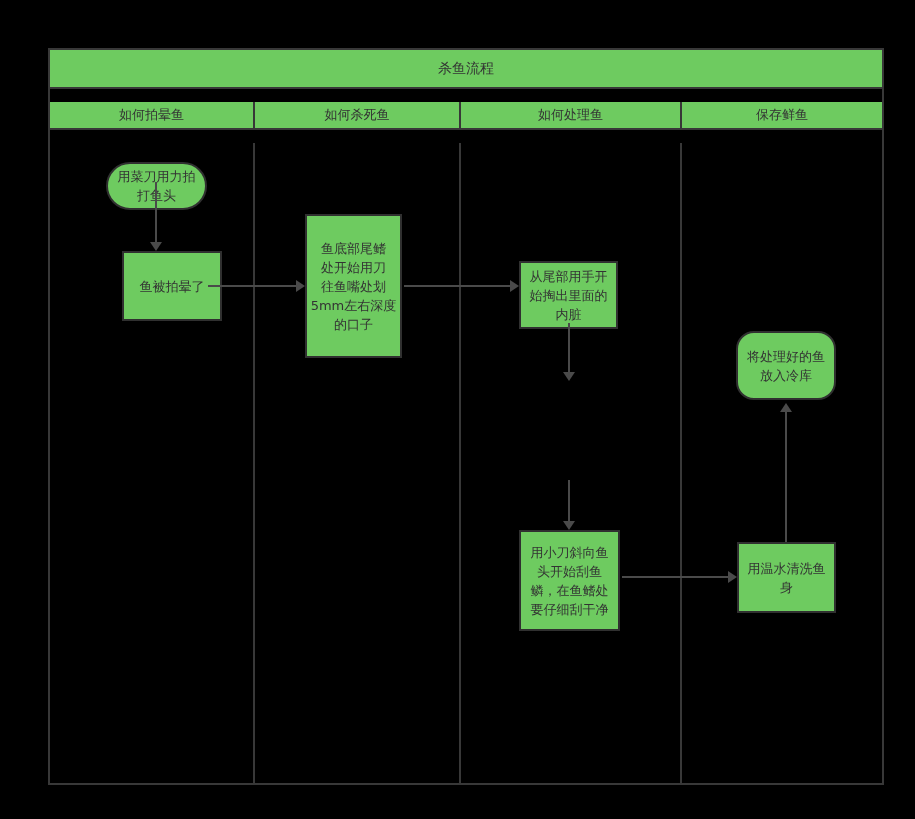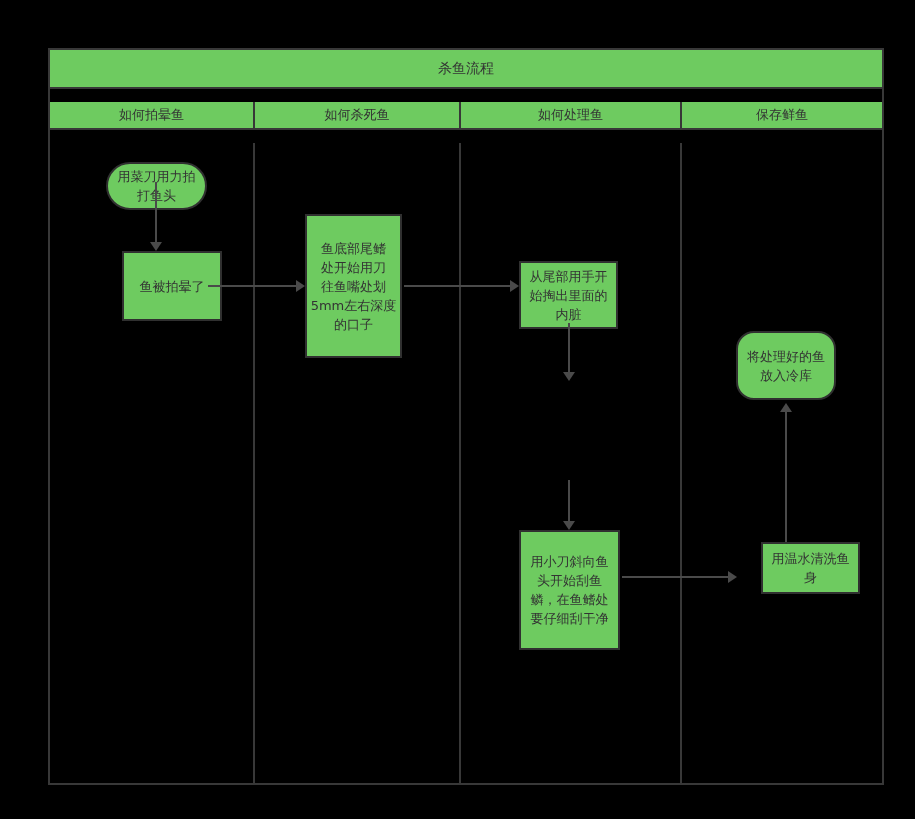--- a/index.html
+++ b/index.html
@@ -56,23 +56,23 @@
     color:var(--c-text,#333);
     font-size:13px;line-height:19px;
     white-space:pre-line;
     pointer-events:auto;
   }
   #n0{left:106px;top:133px;width:101px;height:48px;border-radius:24px;margin-top:29px;}
   #n1{left:106px;top:251px;width:100px;height:70px;margin-left:16px;}
   #n2{left:305px;top:214px;width:97px;height:144px;}
   #n3{left:519px;top:261px;width:99px;height:68px;}
   #n4{left:519px;top:381px;width:99px;height:97px;}
-  #n5{left:519px;top:530px;width:101px;height:120px;}
+  #n5{left:519px;top:530px;width:101px;height:101px;}
   #n6{left:736px;top:331px;width:100px;height:69px;border-radius:18px;}
-  #n7{left:761px;top:542px;width:99px;height:52px;}
+  #n7{left:737px;top:542px;width:99px;height:71px;}
 
   .line{position:absolute;background:var(--c-arrow,#4a4a4a);}
   .head{position:absolute;width:0;height:0;border-style:solid;border-color:transparent;}
   .head.down{border-left-width:6px;border-right-width:6px;border-top:9px solid var(--c-arrow,#4a4a4a);}
   .head.right{border-top-width:6px;border-bottom-width:6px;border-left:9px solid var(--c-arrow,#4a4a4a);}
   .head.up{border-left-width:6px;border-right-width:6px;border-bottom:9px solid var(--c-arrow,#4a4a4a);}
 
   #a1-line{left:155px;top:182px;width:2px;height:61px;}
   #a1-head{left:150px;top:242px;}
   #a2-line{left:208px;top:285px;width:88px;height:2px;}

